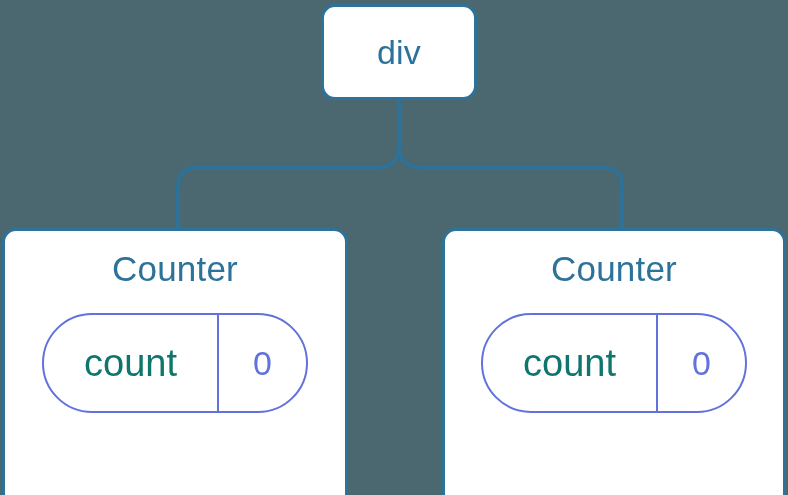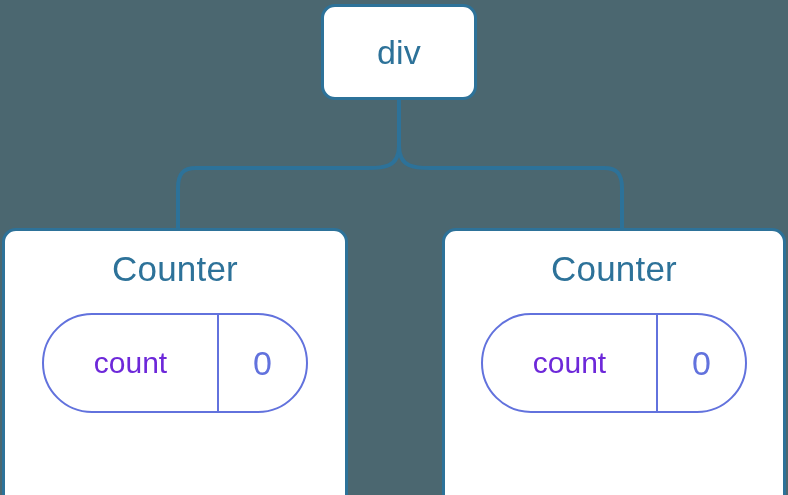--- a/index.html
+++ b/index.html
@@ -88,22 +88,22 @@
     border-radius: 50px;
     display: flex;
     align-items: stretch;
     background: #ffffff;
   }
   .state-key {
     flex: 0 0 173px;
     display: flex;
     align-items: center;
     justify-content: center;
-    font-size: 30px;
-    color: #6d28d9;
+    font-size: 38px;
+    color: #0f766e;
     border-right: 2px solid #6272dd;
     line-height: 1;
   }
   .state-value {
     flex: 1 1 auto;
     display: flex;
     align-items: center;
     justify-content: center;
     font-size: 34px;
     color: #6272dd;

